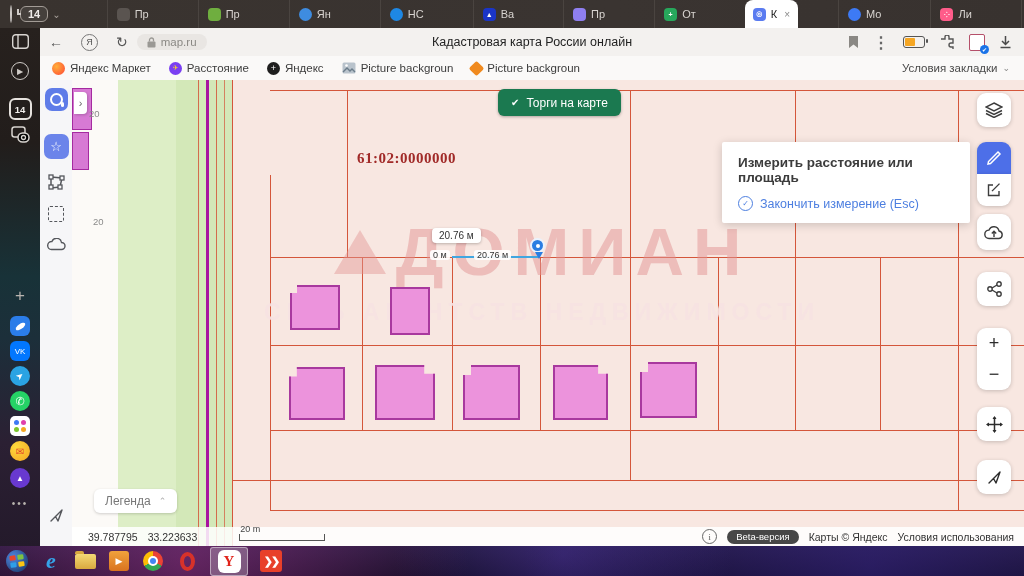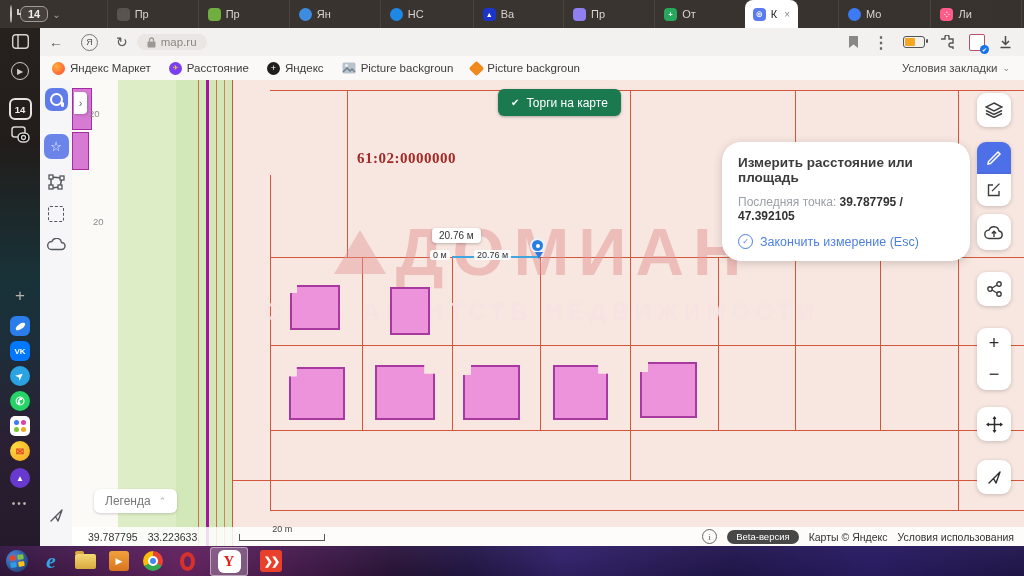--- a/index.html
+++ b/index.html
@@ -41,21 +41,21 @@
   .bm{display:flex;align-items:center;gap:5px;}
   .bm .bico{width:13px;height:13px;border-radius:50%;flex:0 0 auto;}
   .bm-other{margin-left:auto;padding-right:14px;color:#4a4a4a;display:flex;gap:5px;align-items:center;}
 
   
   #darkside{left:0;top:28px;width:40px;height:518px;
     background:linear-gradient(180deg,#27211e 0%,#221d1b 22%,#183238 48%,#1c2f3a 60%,#2b2033 80%,#241a2b 100%);}
   #darkside .sic{position:absolute;left:0;width:40px;display:flex;justify-content:center;color:#d8d4d0;}
   .play-circ{width:16px;height:16px;border:1.5px solid #d0ccc8;border-radius:50%;display:flex;align-items:center;justify-content:center;font-size:8px;color:#d0ccc8;}
   .cnt14{width:19px;height:18px;border:2px solid #e6e2de;border-radius:6px;display:flex;align-items:center;justify-content:center;font-size:9.5px;font-weight:bold;color:#f2efec;}
-  .appic{width:20px;height:20px;border-radius:6px;display:flex;align-items:center;justify-content:center;color:#fff;font-size:10px;font-weight:bold;}
+  .appic{width:20px;height:20px;border-radius:6px;display:flex;align-items:center;justify-content:center;color:#fff;font-size:10px;font-weight:normal;}
 
   
   #pagestrip{left:40px;top:80px;width:32px;height:466px;background:#f6f6f8;border-right:1px solid #e3e3e6;}
   #pagestrip .pic{position:absolute;left:0;width:32px;display:flex;justify-content:center;}
   .blue-logo{width:23px;height:23px;border-radius:7px;background:#5f7ce8;position:relative;}
   .blue-logo:before{content:"";position:absolute;left:5px;top:5px;width:9px;height:9px;border:2.5px solid #fff;border-radius:50%;}
   .blue-logo:after{content:"";position:absolute;right:4px;bottom:4px;width:3px;height:5px;background:#fff;border-radius:2px;}
   .star-btn{width:25px;height:25px;border-radius:7px;background:#6b84ea;color:#fff;display:flex;align-items:center;justify-content:center;font-size:13px;}
   .dash-sq{width:14px;height:14px;border:1.6px dashed #55575c;border-radius:2px;}
 
@@ -78,32 +78,32 @@
   .wm-tri{width:0;height:0;border-left:26px solid transparent;border-right:26px solid transparent;border-bottom:44px solid rgba(226,148,148,.45);}
   .wm-sub{font-size:23px;font-weight:bold;letter-spacing:6px;color:rgba(246,226,226,.9);margin-top:14px;}
   .torgi{position:absolute;background:#1b7950;color:#fff;border-radius:6px;height:27px;display:flex;align-items:center;gap:7px;padding:0 13px;font-size:12px;box-shadow:0 1px 3px rgba(0,0,0,.3);}
   .torgi-arrow{position:absolute;color:#8db98f;font-size:28px;transform:rotate(38deg);}
   .mline{position:absolute;height:2px;background:#41a6e0;}
   .mlabel{position:absolute;background:rgba(255,255,255,.92);border-radius:3px;padding:0 3px;font-size:9px;color:#333;white-space:nowrap;}
   .mtip{position:absolute;background:#fff;border-radius:4px;box-shadow:0 1px 3px rgba(0,0,0,.25);padding:2px 7px;font-size:10px;color:#333;white-space:nowrap;}
   .pin{position:absolute;width:15px;height:15px;background:#2a7de2;border-radius:50%;border:2px solid #eaf2fd;box-sizing:border-box;}
   .pin:before{content:"";position:absolute;left:3.5px;top:3.5px;width:4px;height:4px;background:#fff;border-radius:50%;}
   .pin:after{content:"";position:absolute;left:3px;top:12px;border-left:4.5px solid transparent;border-right:4.5px solid transparent;border-top:7px solid #2a7de2;}
-  .mpanel{position:absolute;left:650px;top:62px;width:248px;background:#fff;border-radius:19px;box-shadow:0 2px 10px rgba(0,0,0,.18);padding:13px 16px 12px;box-sizing:border-box;}
+  .mpanel{position:absolute;left:650px;top:62px;width:248px;background:#fff;border-radius:2px;box-shadow:0 2px 10px rgba(0,0,0,.18);padding:13px 16px 12px;box-sizing:border-box;}
   .mpanel h3{margin:0 0 10px;font-size:13.5px;font-weight:bold;color:#3c3c3c;}
   .mrow{font-size:12px;color:#9aa0a6;margin:7px 0;}
   .mrow b{color:#333;font-weight:bold;}
   .mfinish{display:flex;align-items:center;gap:7px;color:#4d7fe0;font-size:12.5px;margin-top:11px;}
   .chk-circ{width:13px;height:13px;border:1.5px solid #4d7fe0;border-radius:50%;display:flex;align-items:center;justify-content:center;font-size:8px;}
   .mapbtn{position:absolute;left:905px;width:34px;background:#fff;border-radius:9px;box-shadow:0 1px 4px rgba(0,0,0,.2);display:flex;align-items:center;justify-content:center;color:#3c3c3c;}
   .mapbtn.blue{background:#4d6fe8;color:#fff;}
   .legend-btn{position:absolute;left:22px;top:409px;background:#fff;border-radius:6px;box-shadow:0 1px 3px rgba(0,0,0,.18);padding:5px 11px;font-size:12px;color:#777;display:flex;gap:8px;align-items:center;}
   .bottomband{position:absolute;left:0;top:447px;width:952px;height:19px;background:rgba(255,255,255,.85);display:flex;align-items:center;font-size:10.5px;color:#333;}
   .scalebar{width:84px;height:6px;border-left:1.5px solid #555;border-right:1.5px solid #555;border-bottom:1.5px solid #555;position:relative;margin-left:42px;margin-top:2px;}
-  .scalebar span{position:absolute;left:0;right:0;top:-10px;text-align:center;font-size:9px;color:#444;}
+  .scalebar span{position:absolute;left:0;right:0;top:-10px;text-align:left;font-size:9px;color:#444;}
   .beta-pill{background:#474747;color:#fff;border-radius:9px;padding:1.5px 9px;font-size:9.5px;}
   .info-circ{width:13px;height:13px;border:1.3px solid #666;border-radius:50%;display:flex;align-items:center;justify-content:center;font-size:8.5px;color:#555;font-family:"Liberation Serif",serif;}
   .expander{position:absolute;left:2px;top:12px;width:13px;height:22px;background:#fff;border-radius:0 4px 4px 0;box-shadow:1px 1px 3px rgba(0,0,0,.2);display:flex;align-items:center;justify-content:center;color:#666;font-size:11px;}
 
   
   #taskbar{left:0;top:546px;width:1024px;height:30px;
     background:radial-gradient(circle at 18% 60%,rgba(190,60,160,.45),transparent 34%),radial-gradient(circle at 55% 30%,rgba(90,60,190,.4),transparent 30%),radial-gradient(circle at 85% 70%,rgba(60,40,150,.5),transparent 40%),linear-gradient(180deg,#221a3a,#120d24);
     display:flex;align-items:center;gap:12px;padding-left:6px;box-sizing:border-box;}
   .orb{width:22px;height:22px;border-radius:50%;background:radial-gradient(circle at 35% 30%,#4f86e0,#16315e);display:grid;grid-template-columns:6px 6px;grid-template-rows:5px 5px;gap:1.5px;place-content:center;transform:rotate(-8deg);}
   .orb i{border-radius:1px;}
@@ -205,20 +205,21 @@
     <span class="ic">←</span>
     <span class="ya-circle">Я</span>
     <span class="ic">↻</span>
     <div class="urlpill">
       <svg width="9" height="11" viewBox="0 0 9 11">
           <rect x="0.5" y="4.5" width="8" height="6" rx="1" fill="#9a9894"></rect>
           <path d="M2.5 4.5V3a2 2 0 014 0v1.5" fill="none" stroke="#9a9894" stroke-width="1.3"></path>
         </svg>
       <span>map.ru</span>
     </div>
+    <div class="pagetitle">Кадастровая карта России онлайн</div>
     <div class="tb-right">
       <svg width="11" height="14" viewBox="0 0 11 14">
           <path d="M1 1h9v12L5.5 9.5 1 13z" fill="#8a8884"></path>
         </svg>
       <span style="color:#666;font-weight:bold">⋮</span>
       <div class="battery"></div>
       <svg width="16" height="14" viewBox="0 0 16 14">
           <path d="M2 4h4V2a2 2 0 014 0v2h4v4h-2a2 2 0 000 4h2v2" fill="none" stroke="#555" stroke-width="1.4"></path>
         </svg>
       <div class="ext-badge"></div>
@@ -409,21 +410,20 @@
     <div class="house notch" style="left:568px;top:282px;width:57px;height:56px"></div>
 
     <div class="mline" style="left:380px;top:176px;width:86px"></div>
     <div class="mlabel" style="left:358px;top:170px">0 м</div>
     <div class="mlabel" style="left:402px;top:170px">20.76 м</div>
     <div class="mtip" style="left:360px;top:148px">20.76 м</div>
     <div class="pin" style="left:458px;top:158px"></div>
 
     <div class="mpanel">
       <h3>Измерить расстояние или площадь</h3>
-      <div class="mrow"><span>Последняя точка:</span> <b>39.787795 / 47.392105</b></div>
       <div class="mfinish">
         <span class="chk-circ">✓</span>
         <span>Закончить измерение (Esc)</span>
       </div>
     </div>
 
     <div class="mapbtn" style="top:13px;height:34px">
       <svg width="18" height="16" viewBox="0 0 18 16">
           <path d="M9 1L17 5 9 9 1 5z" fill="none" stroke="#3c3c3c" stroke-width="1.4"></path>
           <path d="M1 8.5L9 12.5 17 8.5" fill="none" stroke="#3c3c3c" stroke-width="1.4"></path>

